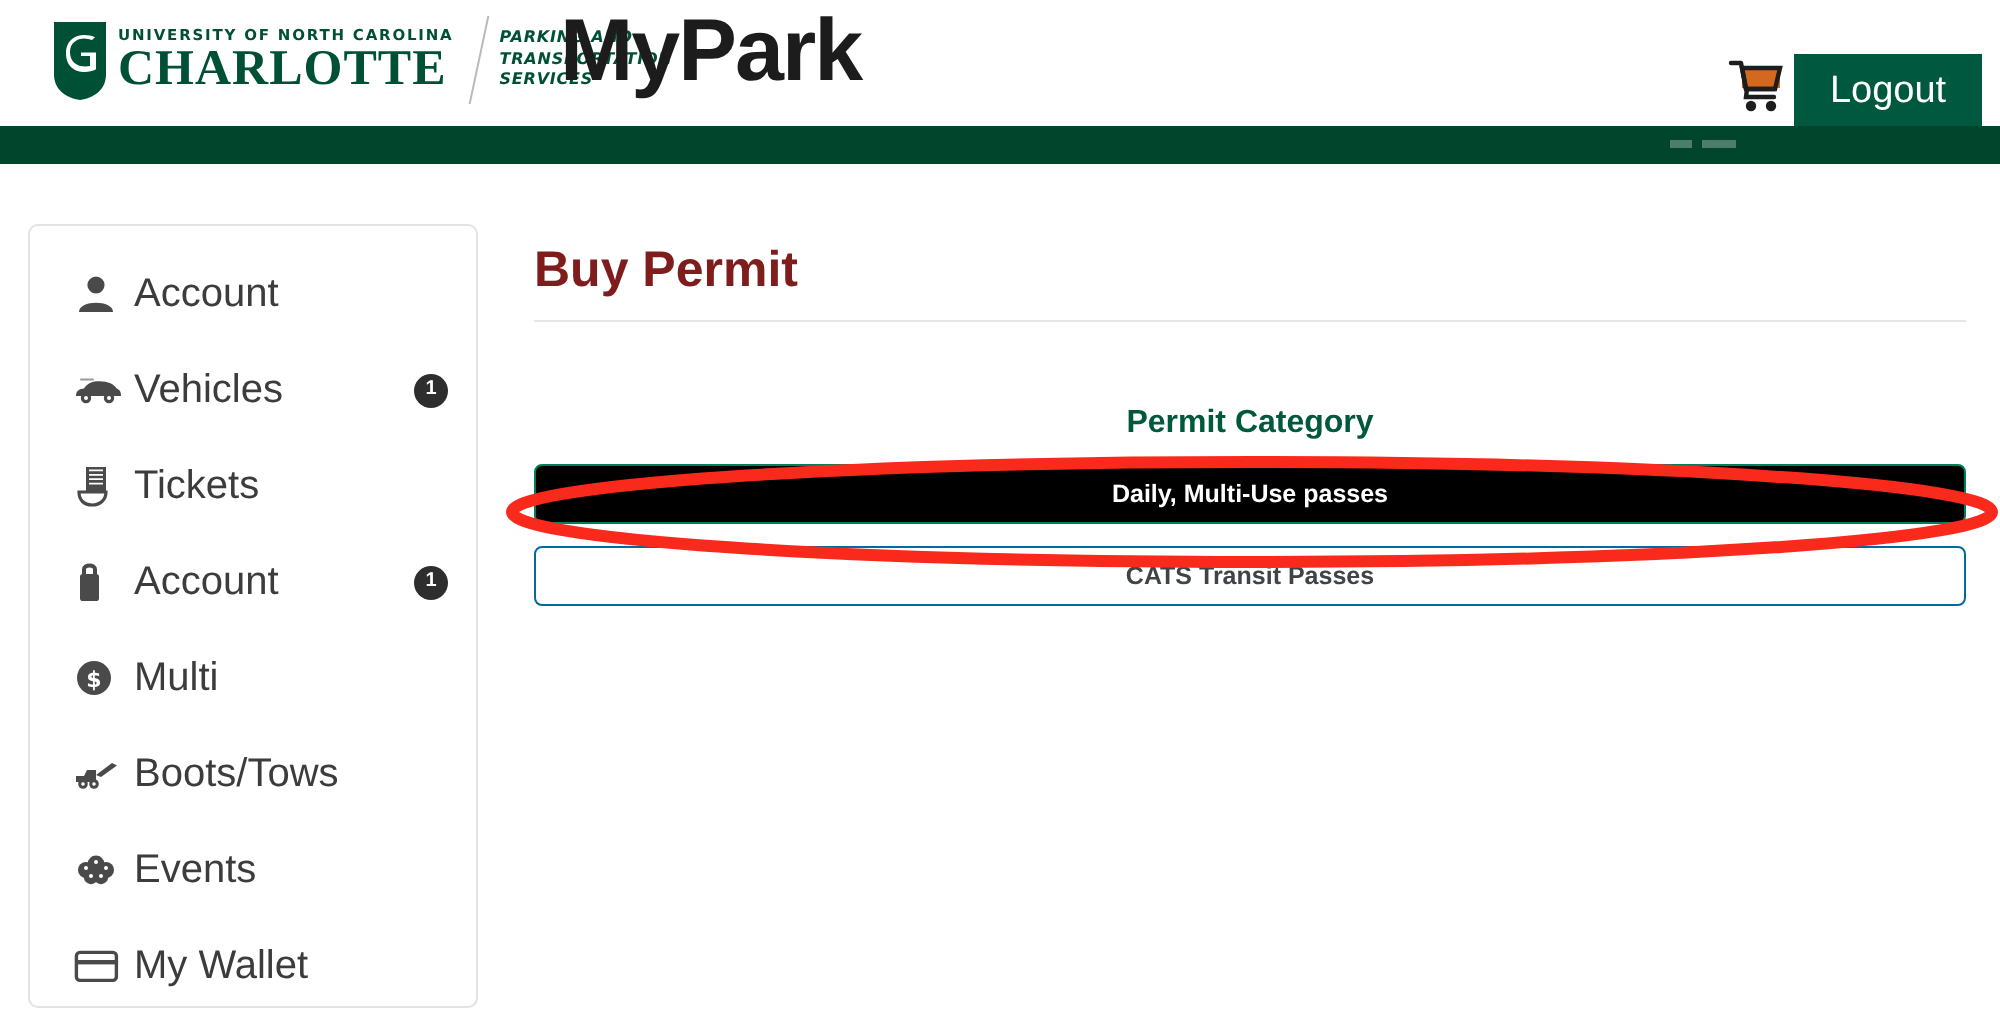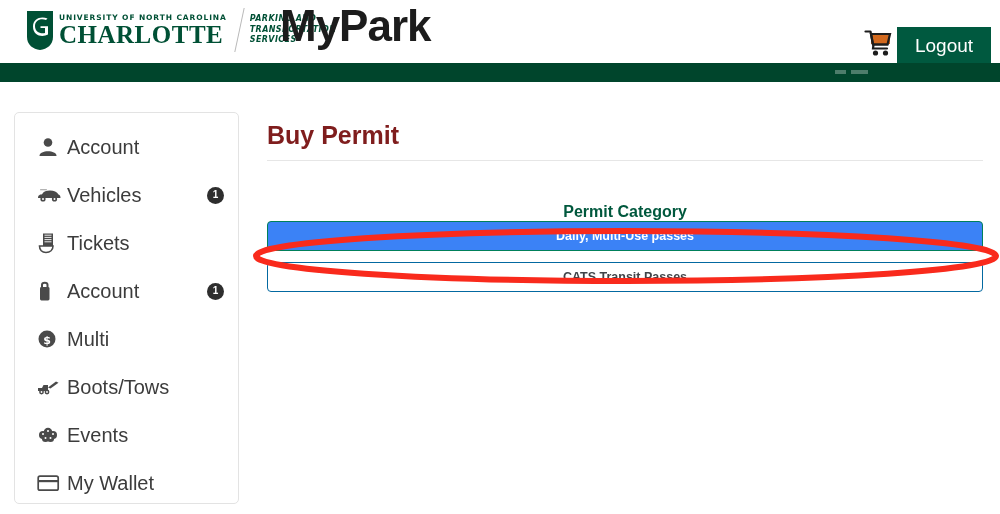--- a/index.html
+++ b/index.html
@@ -214,38 +214,39 @@
     background: #e6e6e6;
     width: 716px;
   }
   .section-heading {
     text-align: center;
     font-size: 16px;
     font-weight: 700;
     color: #00583d;
     font-family: "Liberation Sans", sans-serif;
     margin-top: 42px;
+    margin-bottom: 11px;
   }
   .cat-btn {
     display: block;
     width: 716px;
     height: 30px;
     box-sizing: border-box;
     border-radius: 4px;
     font-size: 12.5px;
     font-weight: 700;
     font-family: "Liberation Sans", sans-serif;
     text-align: center;
     line-height: 28px;
     cursor: pointer;
     padding: 0;
     margin-bottom: 11px;
   }
   .cat-btn.primary {
-    background: #3b82f6;
+    background: #000000;
     color: #ffffff;
     border: 1px solid #00805a;
   }
   .cat-btn.secondary {
     background: #ffffff;
     color: #3f4449;
     border: 1px solid #0369a1;
   }
 
   

